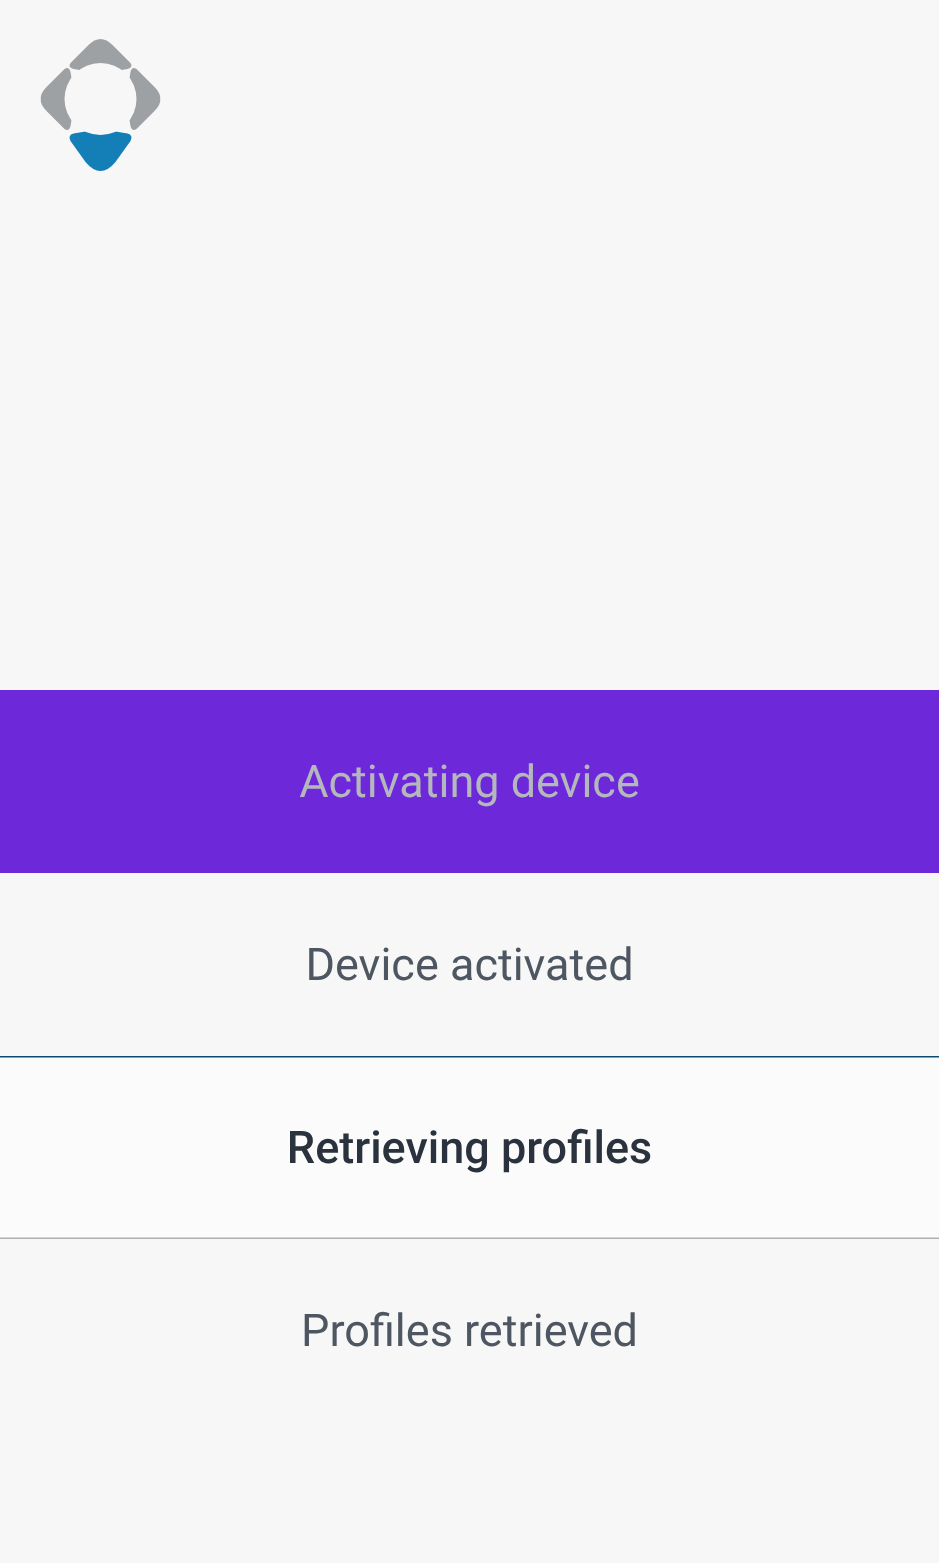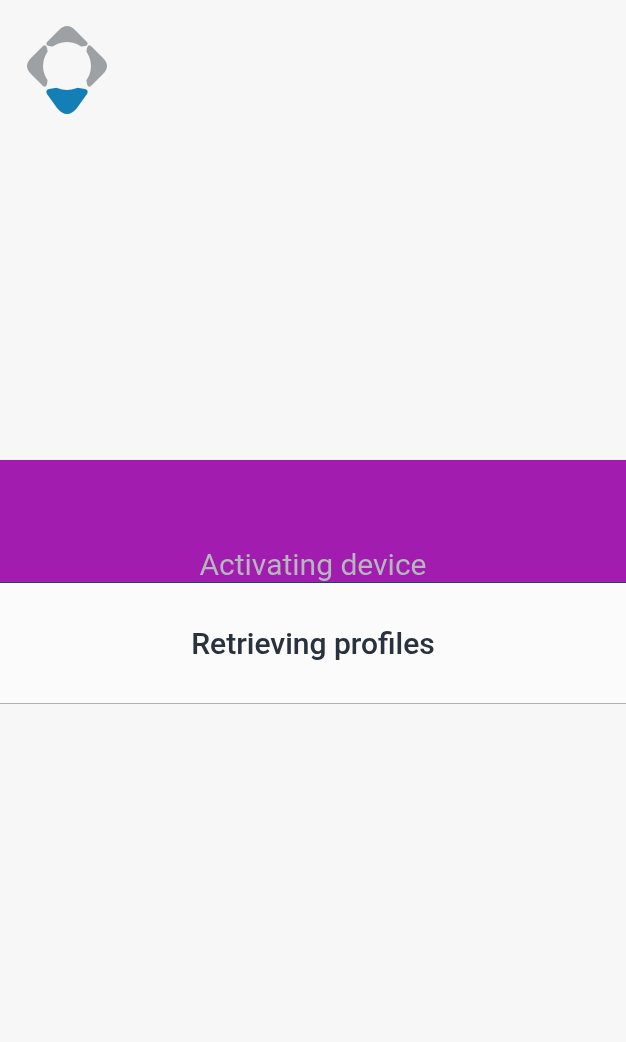--- a/index.html
+++ b/index.html
@@ -31,22 +31,21 @@
     .status-item {
       height: 122px;
       display: flex;
       align-items: center;
       justify-content: center;
       font-size: 30px;
       font-weight: 400;
     }
     .status-faded {
       color: #b4b8bd;
-      background: #a21caf;
-      align-items: flex-end;
+      background: #6d28d9;
     }
     .status-dark {
       color: #4d5661;
       background: #f7f7f7;
     }
     .status-active {
       color: #29323d;
       background: #fbfbfb;
       border-top: 1px solid #0c4a6e;
       border-bottom: 1px solid #aeb0b2;
@@ -70,16 +69,22 @@
 
       <circle cx="40" cy="40" r="24" fill="#f7f7f7"></circle>
     </svg>
   </div>
 </div>
 
 <div class="status-list">
   <div class="status-item status-faded">
     <span>Activating device</span>
   </div>
+  <div class="status-item status-dark">
+    <span>Device activated</span>
+  </div>
   <div class="status-item status-active">
     <span>Retrieving profiles</span>
+  </div>
+  <div class="status-item status-dark">
+    <span>Profiles retrieved</span>
   </div>
 </div>
 
 </body></html>

